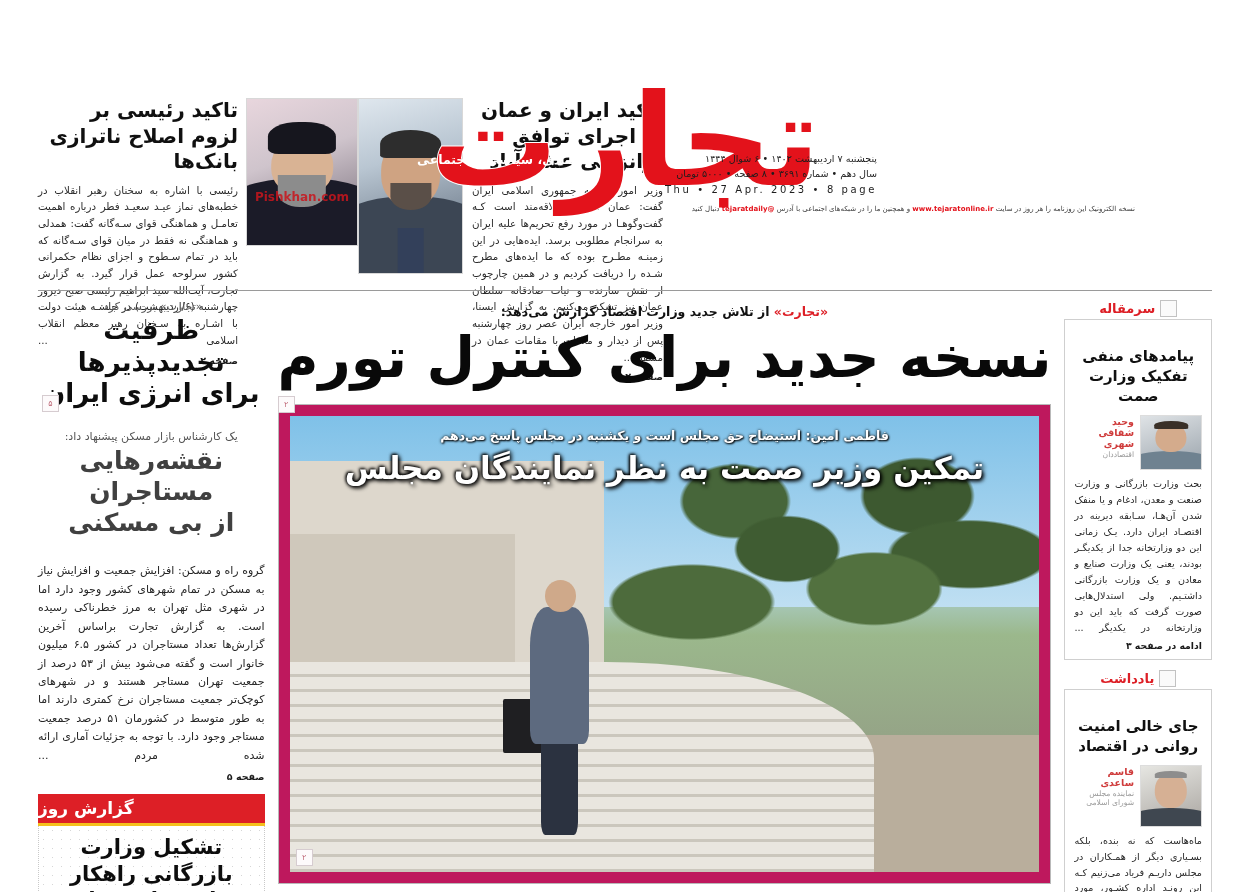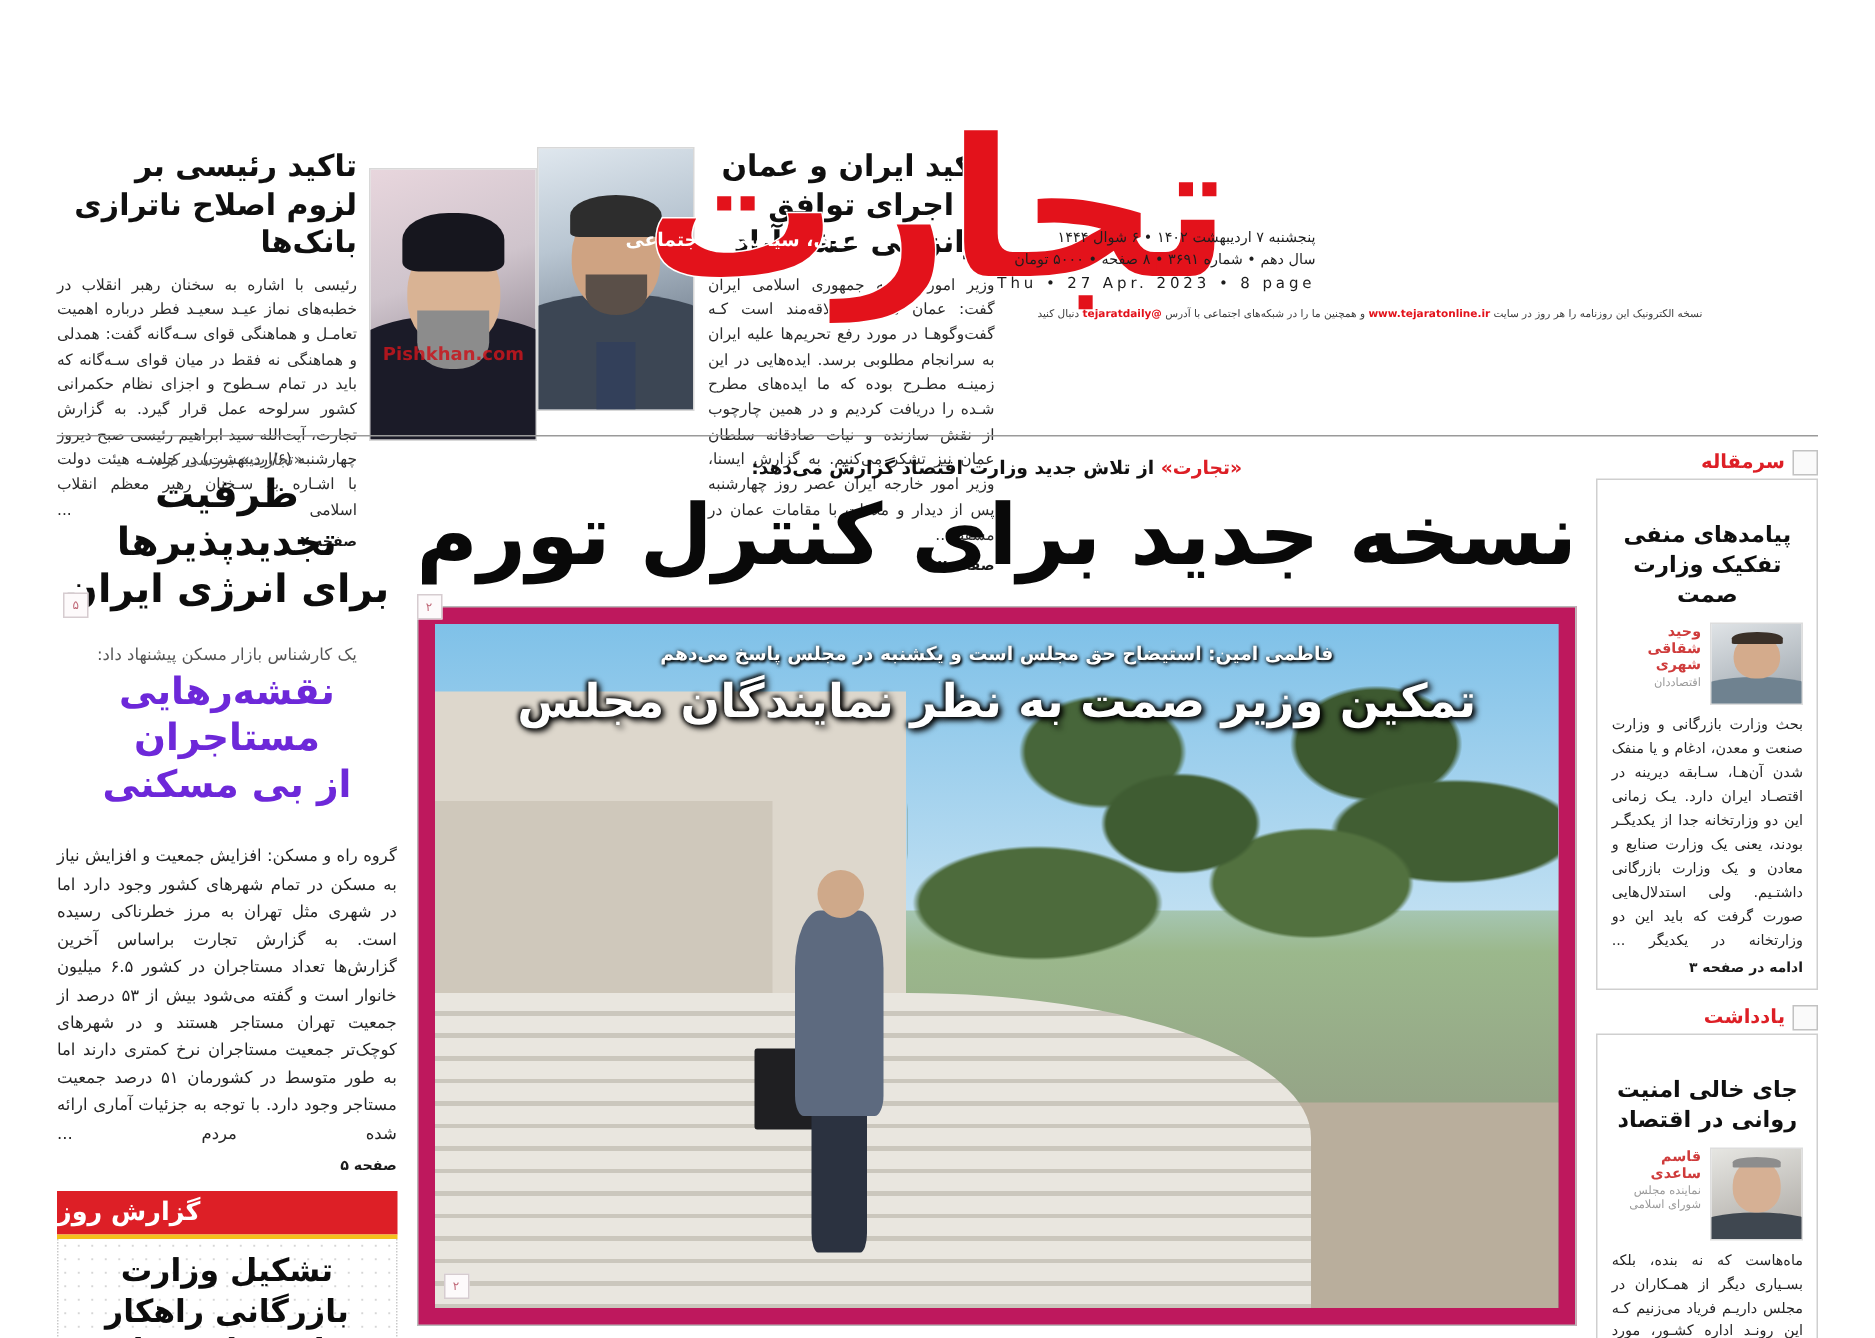--- a/index.html
+++ b/index.html
@@ -35,27 +35,26 @@
   
   .story-right {
     width: 320px;
     display: flex;
     flex-direction: row;
     gap: 8px;
     padding-top: 10px;
   }
   .story-right .photo {
     width: 112px;
-    height: 182px;
+    height: 148px;
     flex: 0 0 112px;
     border: 1px solid #d8d8d8;
     position: relative;
     overflow: hidden;
     background: linear-gradient(160deg,#e8d6dd 0%, #cfc4cc 40%, #6d6470 100%);
-    margin-top: 14px;
   }
   .story-right .text-col { flex: 1; text-align: right; }
 
   .hl-small {
     font-weight: bold;
     font-size: 20px;
     line-height: 1.28;
     color: #101010;
     letter-spacing: -0.4px;
   }
@@ -221,21 +220,21 @@
     line-height: 1.22;
     text-align: center;
     color: #0d0d0d;
     letter-spacing: -0.8px;
   }
   .hl-right-2 {
     font-size: 25px;
     font-weight: bold;
     line-height: 1.24;
     text-align: center;
-    color: #6d28d9;
+    color: #404040;
     letter-spacing: -0.8px;
   }
   .sep-thick {
     height: 2px; background: #1a1a1a; margin: 10px 0 10px 0;
   }
   .body-right {
     font-size: 11px;
     line-height: 1.68;
     color: #252525;
     text-align: justify;
@@ -364,21 +363,21 @@
   }
 
   
   .col-left { width: 198px; display: flex; flex-direction: column; gap: 10px; }
 
   .sec-label-row {
     display: flex;
     flex-direction: row-reverse;
     align-items: center;
     gap: 5px;
-    justify-content: flex-end;
+    justify-content: center;
     margin-bottom: 2px;
   }
   .sec-label {
     color: #dd1f26;
     font-size: 13px;
     font-weight: bold;
   }
   .sec-icon {
     width: 17px; height: 17px;
     border: 1px solid #c2c2c2;

